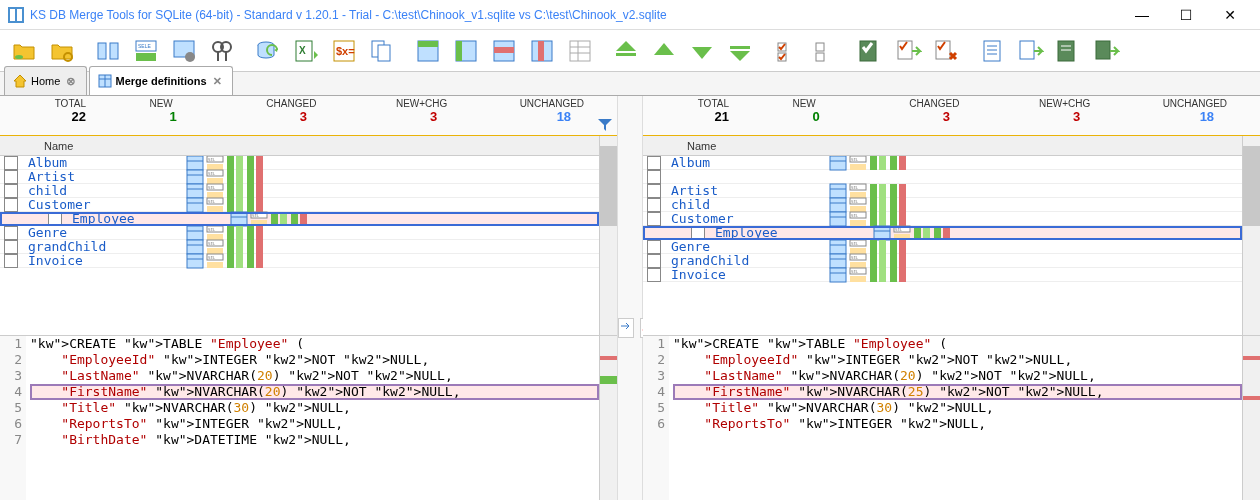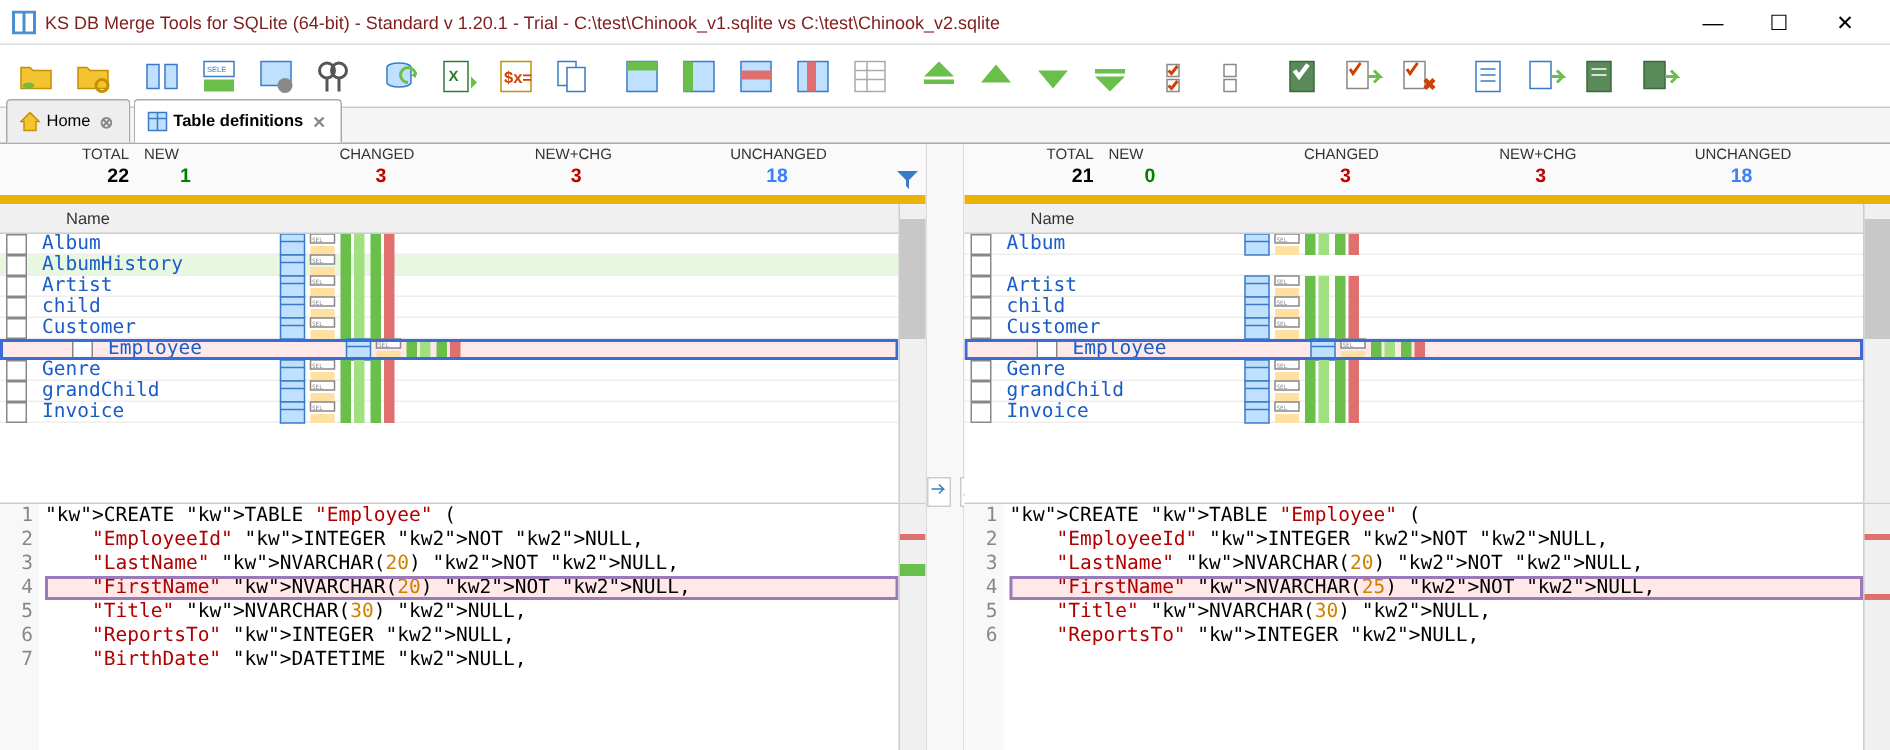--- a/index.html
+++ b/index.html
@@ -1,36 +1,36 @@
 <!DOCTYPE html>
 <html><head>
 <meta charset="utf-8">
 <style>
 * { margin: 0; padding: 0; box-sizing: border-box; }
 body { font-family: "Segoe UI", Tahoma, sans-serif; font-size: 12px; background: #f0f0f0; width: 1260px; height: 500px; overflow: hidden; }
 .titlebar { height: 30px; background: #fff; display: flex; align-items: center; padding: 0 8px; border-bottom: 1px solid #ddd; }
 .titlebar .appicon { width: 16px; height: 16px; margin-right: 6px; }
-.titlebar .title { flex: 1; font-size: 12px; color: #7f1d1d; }
+.titlebar .title { flex: 1; font-size: 12px; color: #3b82f6; }
 .titlebar .winbtns { display: flex; gap: 0; }
 .titlebar .winbtn { width: 44px; height: 28px; display: flex; align-items: center; justify-content: center; font-size: 14px; }
 .toolbar { height: 42px; background: #fff; border-bottom: 1px solid #ccc; display: flex; align-items: center; padding: 2px 6px; gap: 2px; }
 .tbtn { width: 36px; height: 36px; display: flex; align-items: center; justify-content: center; border-radius: 2px; }
 .tbtn svg { width: 28px; height: 28px; }
 .tsep { width: 6px; }
 .tabstrip { height: 24px; background: #f5f5f5; display: flex; align-items: flex-end; border-bottom: 1px solid #aaa; padding-left: 4px; }
 .tab { height: 22px; padding: 14px 8px; background: #eee; border: 1px solid #aaa; border-bottom: none; display: flex; align-items: center; gap: 4px; font-size: 11px; margin-right: 2px; border-radius: 3px 3px 0 0; }
 .tab.active { background: #fff; font-weight: bold; }
 .tab .tabicon { width: 14px; height: 14px; }
 .tab .x { color: #888; font-weight: bold; padding: 0 2px; }
 .content { display: flex; height: calc(500px - 30px - 42px - 24px); }
 .pane { flex: 1; display: flex; flex-direction: column; background: #fff; }
 .midcol { width: 26px; background: #f8f8f8; border-left: 1px solid #ddd; border-right: 1px solid #ddd; display: flex; flex-direction: row; align-items: center; padding-top: 60px; gap: 6px; }
 .midbtn { width: 20px; height: 20px; display: flex; align-items: center; justify-content: center; font-size: 10px; border: 1px solid #ccc; background: #fff; }
-.summary { display: flex; height: 40px; border-bottom: 6px solid #eab308; background: #fafafa; }
-.sumcell { flex: 1; padding: 2px 0; }
+.summary { display: flex; height: 40px; border-bottom: 1px solid #eab308; background: #fafafa; }
+.sumcell { flex: 1; text-align: center; padding: 2px 0; }
 .sumcell.first { flex: 0 0 96px; text-align: right; padding-right: 10px; }
 .sumhdr { font-size: 10px; color: #333; }
 .sumval { font-size: 13px; font-weight: bold; padding-left: 24px; }
 .c-total { color: #000; }
 .c-new { color: #008000; }
 .c-changed { color: #c00000; }
 .c-newchg { color: #c00000; }
 .c-unch { color: #3b82f6; }
 .listarea { flex: 0 0 200px; border-bottom: 1px solid #ccc; display: flex; }
 .listgrid { flex: 1; display: flex; flex-direction: column; }
@@ -278,21 +278,21 @@
       </svg>
     <span>Home</span>
     <span class="x">⊗</span>
   </div>
   <div class="tab active">
     <svg class="tabicon" viewBox="0 0 14 14">
         <rect x="1" y="1" width="12" height="12" fill="#bfe0ff" stroke="#3a7bc8"></rect>
         <line x1="1" y1="5" x2="13" y2="5" stroke="#3a7bc8"></line>
         <line x1="7" y1="1" x2="7" y2="13" stroke="#3a7bc8"></line>
       </svg>
-    <span>Table definitions</span>
+    <span>Merge definitions</span>
     <span class="x">✕</span>
   </div>
 </div>
 
 <div class="content">
   <div class="pane">
     <div class="summary sumwrap">
       <div class="sumcell first">
           <div class="sumhdr">TOTAL</div>
           <div class="sumval c-total">22</div>
@@ -317,43 +317,20 @@
           <path d="M1 2 L15 2 L9 8 L9 14 L7 12 L7 8 Z" fill="#3a7bc8"></path>
         </svg>
     </div>
     <div class="listarea">
       <div class="listgrid">
         <div class="colhdr">Name</div>
         <div class="rows" id="left-rows">
             <div class="row ">
               <span class="chk"></span>
               <span class="name">Album</span>
-              <span class="acts">
-                <svg class="mini" viewBox="0 0 18 16">
-                  <rect x="1" y="1" width="16" height="14" fill="#bfe0ff" stroke="#3a7bc8"></rect>
-                  <line x1="1" y1="6" x2="17" y2="6" stroke="#3a7bc8"></line>
-                </svg>
-                <svg class="mini" viewBox="0 0 18 16">
-                  <rect x="1" y="1" width="16" height="6" fill="#fff" stroke="#888"></rect>
-                  <text x="2" y="6" font-size="4" fill="#888">SEL</text>
-                  <rect x="1" y="9" width="16" height="6" fill="#ffe0a0"></rect>
-                </svg>
-                <svg class="mini" viewBox="0 0 18 16">
-                  <rect x="1" y="1" width="7" height="14" fill="#6abf4b"></rect>
-                  <rect x="10" y="1" width="7" height="14" fill="#a0e080"></rect>
-                </svg>
-                <svg class="mini" viewBox="0 0 18 16">
-                  <rect x="1" y="1" width="7" height="14" fill="#6abf4b"></rect>
-                  <rect x="10" y="1" width="7" height="14" fill="#e07070"></rect>
-                </svg>
-              </span>
-            </div>
-            <div class="row new">
-              <span class="chk"></span>
-              <span class="name">AlbumHistory</span>
               <span class="acts">
                 <svg class="mini" viewBox="0 0 18 16">
                   <rect x="1" y="1" width="16" height="14" fill="#bfe0ff" stroke="#3a7bc8"></rect>
                   <line x1="1" y1="6" x2="17" y2="6" stroke="#3a7bc8"></line>
                 </svg>
                 <svg class="mini" viewBox="0 0 18 16">
                   <rect x="1" y="1" width="16" height="6" fill="#fff" stroke="#888"></rect>
                   <text x="2" y="6" font-size="4" fill="#888">SEL</text>
                   <rect x="1" y="9" width="16" height="6" fill="#ffe0a0"></rect>
                 </svg>

